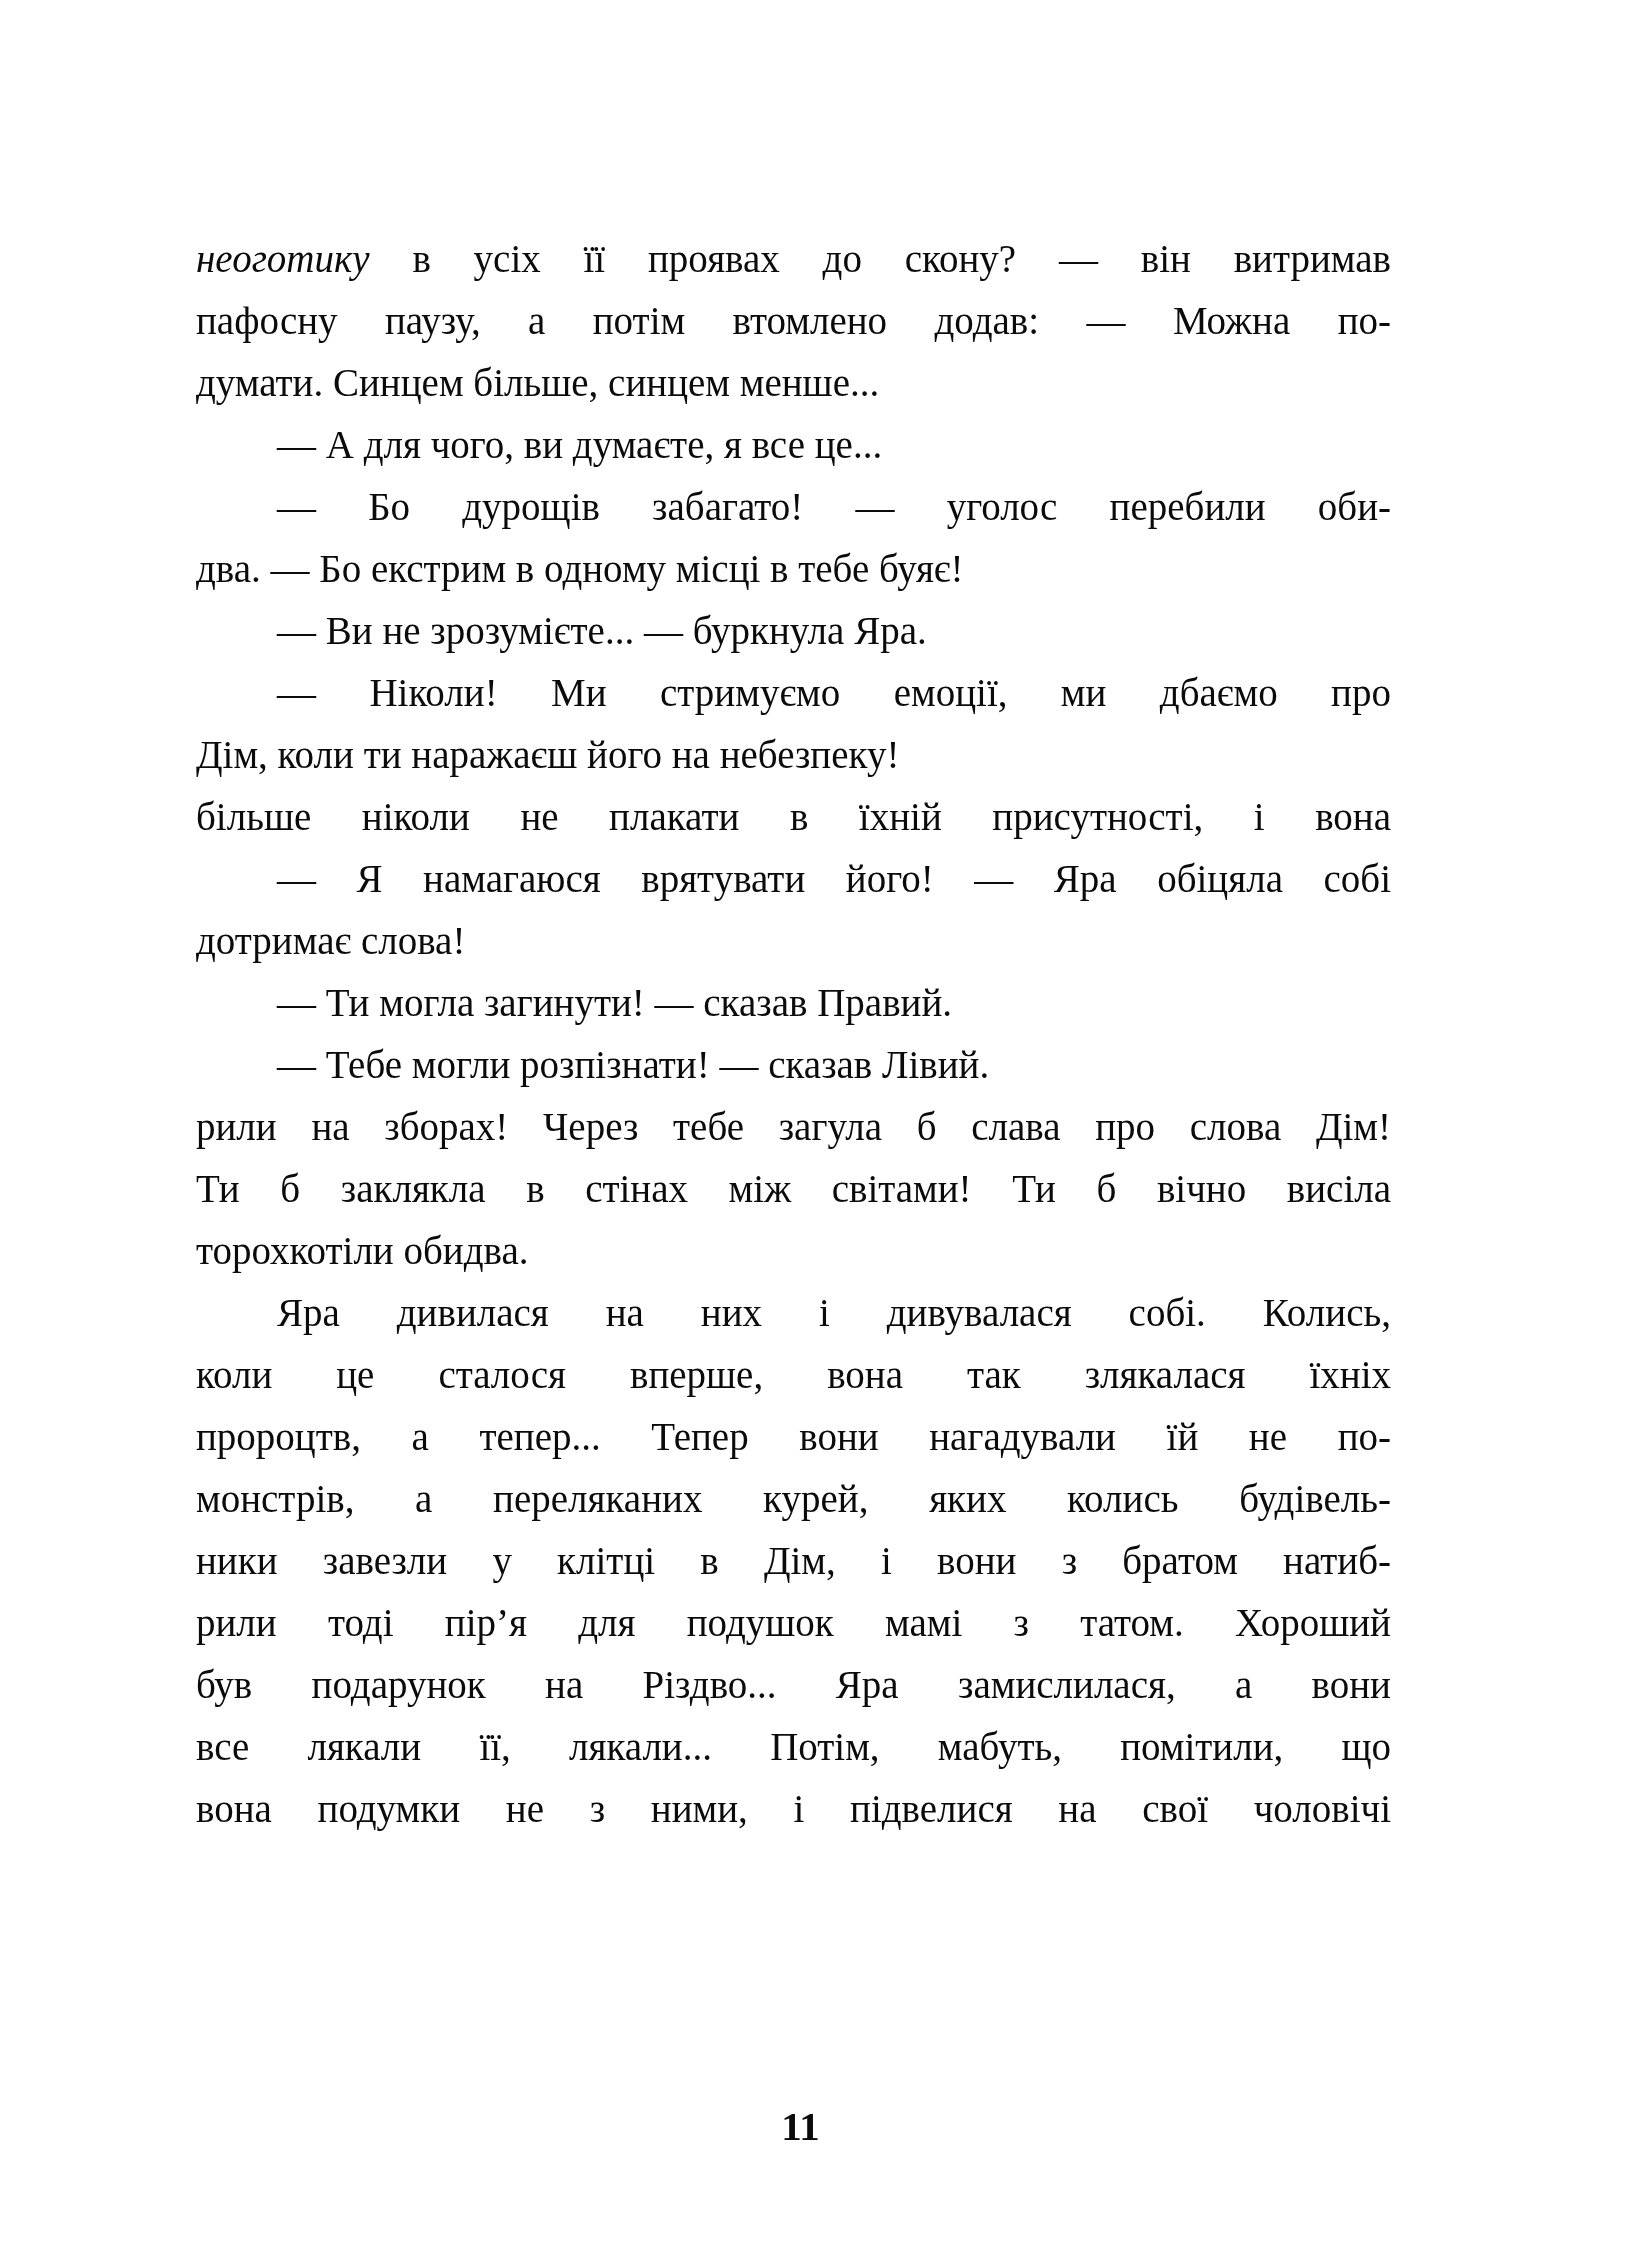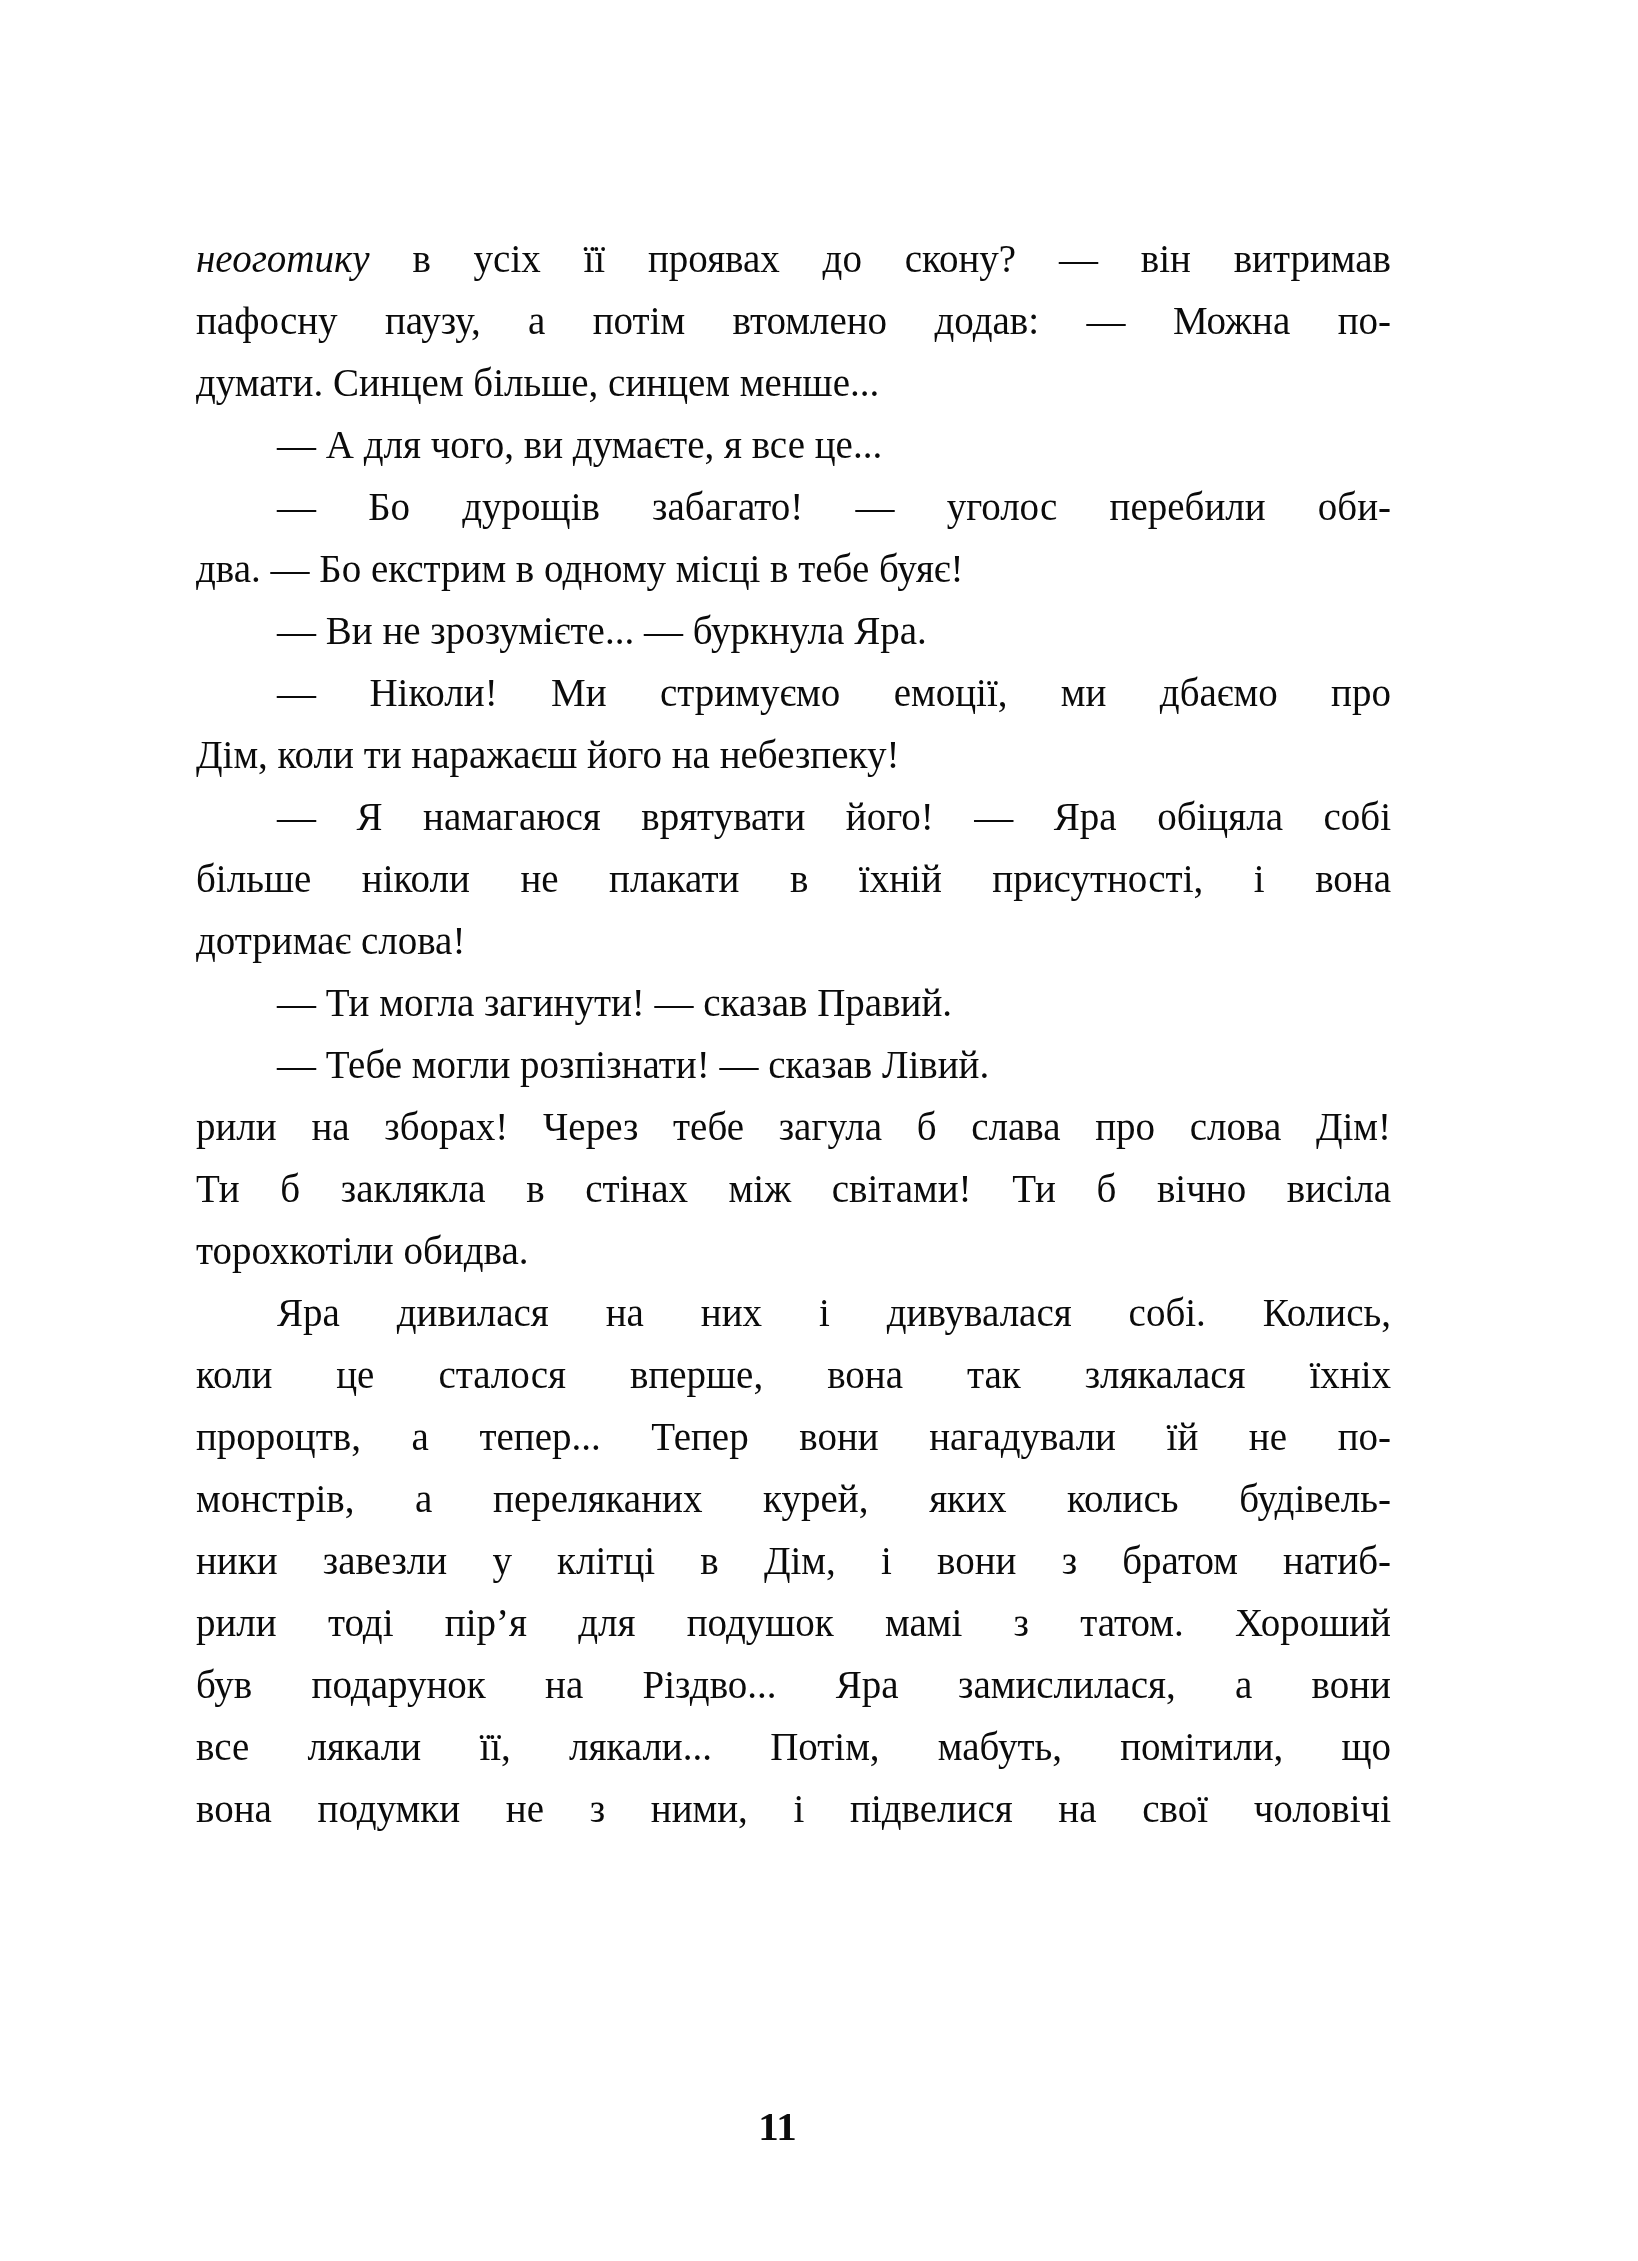--- a/index.html
+++ b/index.html
@@ -40,21 +40,21 @@
     text-align-last: left;
   }
   .line.indent {
     padding-left: 81px;
   }
   .line em {
     font-style: italic;
   }
   .page-number {
     position: absolute;
-    left: 180px;
+    left: 203px;
     top: 2101px;
     width: 1195px;
     text-align: center;
     font-size: 41px;
     font-weight: bold;
     line-height: 51px;
     color: #0b0b0b;
   }
 </style>
 </head>
@@ -64,22 +64,22 @@
   <main class="text-column">
       <div class="line just"><em>неоготику</em> в усіх її проявах до скону? — він витримав</div>
       <div class="line just">пафосну паузу, а потім втомлено додав: — Можна по-</div>
       <div class="line rag">думати. Синцем більше, синцем менше...</div>
       <div class="line rag indent">— А для чого, ви думаєте, я все це...</div>
       <div class="line just indent">— Бо дурощів забагато! — уголос перебили оби-</div>
       <div class="line rag">два. — Бо екстрим в одному місці в тебе буяє!</div>
       <div class="line rag indent">— Ви не зрозумієте... — буркнула Яра.</div>
       <div class="line just indent">— Ніколи! Ми стримуємо емоції, ми дбаємо про</div>
       <div class="line rag">Дім, коли ти наражаєш його на небезпеку!</div>
+      <div class="line just">більше ніколи не плакати в їхній присутності, і вона</div>
       <div class="line just indent">— Я намагаюся врятувати його! — Яра обіцяла собі</div>
-      <div class="line just">більше ніколи не плакати в їхній присутності, і вона</div>
       <div class="line rag">дотримає слова!</div>
       <div class="line rag indent">— Ти могла загинути! — сказав Правий.</div>
       <div class="line rag indent">— Тебе могли розпізнати! — сказав Лівий.</div>
       <div class="line just">рили на зборах! Через тебе загула б слава про слова Дім!</div>
       <div class="line just">Ти б заклякла в стінах між світами! Ти б вічно висіла</div>
       <div class="line rag">торохкотіли обидва.</div>
       <div class="line just indent">Яра дивилася на них і дивувалася собі. Колись,</div>
       <div class="line just">коли це сталося вперше, вона так злякалася їхніх</div>
       <div class="line just">пророцтв, а тепер... Тепер вони нагадували їй не по-</div>
       <div class="line just">монстрів, а переляканих курей, яких колись будівель-</div>

